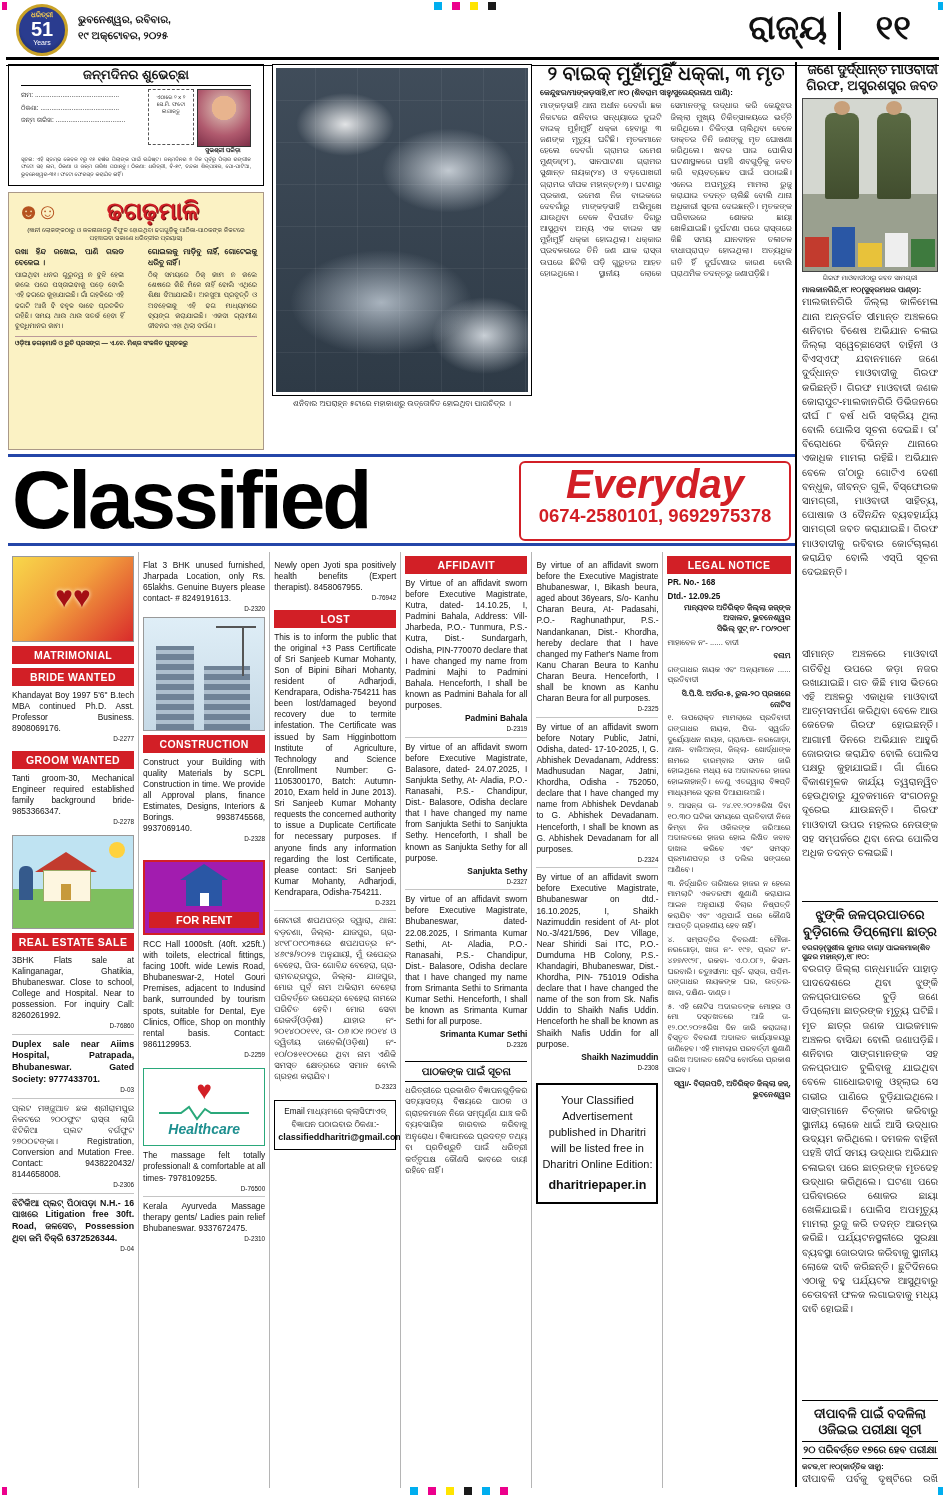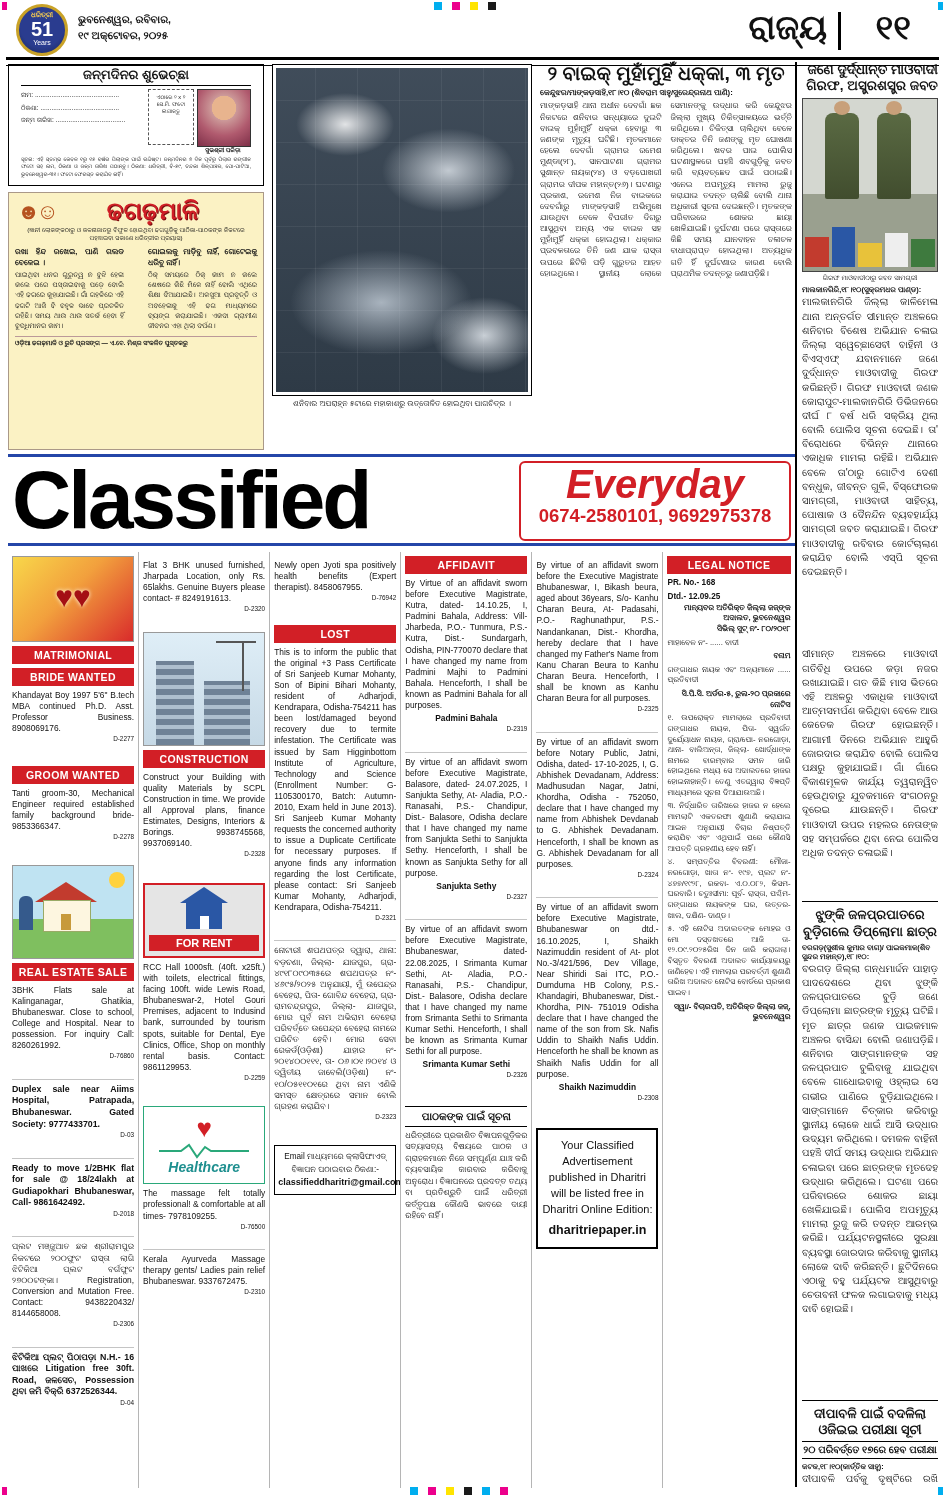--- a/index.html
+++ b/index.html
@@ -74,43 +74,43 @@
   .banner{position:absolute;left:8px;top:454px;width:787px;height:92px;border-top:3px solid #2446a8;border-bottom:3px solid #2446a8;box-sizing:border-box;}
   .banner .cls{position:absolute;left:4px;top:-4px;font-size:82px;font-weight:bold;color:#000000;letter-spacing:-3px;}
   .banner .evbox{position:absolute;right:4px;top:4px;width:268px;height:76px;border:2px solid #d21f26;border-radius:6px;text-align:center;}
   .banner .ev{font-size:40px;font-weight:bold;font-style:italic;color:#d21f26;line-height:1.05;}
   .banner .ph{font-size:18.5px;font-weight:bold;color:#d21f26;}
   
   .grid{position:absolute;left:8px;top:552px;width:787px;height:936px;display:flex;overflow:hidden;}
   .col{flex:0 0 131.1px;box-sizing:border-box;border-right:1px solid #b5b5b5;padding:0 4px;overflow:hidden;}
   .col:last-child{border-right:none;}
   .secbar{background:#d21f26;color:#fff;font-weight:bold;text-align:center;font-size:10.5px;padding:3px 0;margin:4px 0 0;letter-spacing:.4px;}
-  .ad{font-size:8.4px;line-height:1.32;text-align:justify;padding:4px 0 18px;border-top:1px solid #c4c4c4;}
+  .ad{font-size:8.4px;line-height:1.32;text-align:justify;padding:4px 0 3px;border-top:1px solid #c4c4c4;}
   .ad.nt{border-top:none;}
   .ad.b{font-weight:bold;font-size:8.8px;}
   .adid{display:block;text-align:right;font-size:6.4px;margin-top:1px;font-weight:normal;}
-  .sign{display:block;text-align:center;font-size:8.4px;font-weight:bold;margin-top:2px;}
+  .sign{display:block;text-align:right;font-size:8.4px;font-weight:bold;margin-top:2px;}
   
   .art{border:1px solid #999;position:relative;overflow:hidden;}
   .art-matri{height:84px;background:linear-gradient(135deg,#f8d74a,#f2a03d 45%,#d92b2b);text-align:center;}
   .art-matri .hearts{font-size:30px;color:#a40f14;line-height:80px;text-shadow:0 0 4px #ffe;}
   .art-re{height:92px;background:linear-gradient(#bfe3f2 58%,#7fbf5f 58%);}
   .house{position:absolute;left:30px;top:34px;width:46px;height:30px;background:#fdf6e0;border:1px solid #9a6;}
   .roof{position:absolute;left:22px;top:16px;width:0;height:0;border-left:31px solid transparent;border-right:31px solid transparent;border-bottom:20px solid #c23b2e;}
   .door{position:absolute;left:48px;top:48px;width:10px;height:16px;background:#c79a3b;}
   .sun{position:absolute;right:8px;top:6px;width:16px;height:16px;border-radius:50%;background:#ffd23e;}
   .agent{position:absolute;left:6px;top:30px;width:14px;height:34px;border-radius:6px 6px 0 0;background:#355a8c;}
   .art-con{height:112px;background:linear-gradient(#dfeef7,#c6d9e6);}
   .bld1,.bld2{position:absolute;bottom:0;background:
       repeating-linear-gradient(0deg,#6f8296 0 6px,#aebfce 6px 10px),#8fa3b5;}
   .bld1{left:12px;width:38px;height:84px;}
   .bld2{left:60px;width:46px;height:64px;}
   .crane{position:absolute;left:98px;top:8px;width:2px;height:50px;background:#555;}
   .crane:before{content:"";position:absolute;left:-26px;top:0;width:40px;height:2px;background:#555;}
-  .forrent{border:2px solid #d21f26;margin-top:6px;padding:6px 4px 5px;text-align:center;background:#e5e5e5;}
+  .forrent{border:2px solid #d21f26;margin-top:13px;padding:6px 4px 5px;text-align:center;background:#a21caf;}
   .fr-house{width:36px;height:26px;background:#2a57a5;margin:12px auto 4px;position:relative;}
   .fr-house:before{content:"";position:absolute;left:-6px;top:-16px;border-left:24px solid transparent;border-right:24px solid transparent;border-bottom:16px solid #2a57a5;}
   .fr-house:after{content:"";position:absolute;left:14px;bottom:0;width:9px;height:13px;background:#fff;}
   .fr-label{background:#d21f26;color:#fff;font-weight:bold;font-size:11px;padding:2px 0;margin-top:6px;}
   .hc{border:1.5px solid #2aa87a;margin-top:6px;padding:8px 4px;text-align:center;background:#fff;}
   .hc .heart{color:#d21f26;font-size:26px;line-height:1;}
   .hc .word{color:#1e8f8f;font-size:14px;font-style:italic;font-weight:bold;}
   .pulse{display:block;margin:2px auto 0;}
   .emailbox{border:1.5px solid #000;margin-top:6px;padding:5px 3px;text-align:center;font-size:8.2px;line-height:1.5;}
   .emailbox .em{font-weight:bold;font-size:9px;}
@@ -261,24 +261,20 @@
       </div>
       <div class="secbar">REAL ESTATE SALE</div>
       <div class="ad nt">
         <span>3BHK Flats sale at Kalinganagar, Ghatikia, Bhubaneswar. Close to school, College and Hospital. Near to possession. For inquiry Call: 8260261992.</span>
         <span class="adid">D-76860</span>
       </div>
       <div class="ad b">
         <span>Duplex sale near Aiims Hospital, Patrapada, Bhubaneswar. Gated Society: 9777433701.</span>
         <span class="adid">D-03</span>
       </div>
-      <div class="ad b">
-        <span>Ready to move 1/2BHK flat for sale @ 18/24lakh at Gudiapokhari Bhubaneswar, Call- 9861642492.</span>
-        <span class="adid">D-2018</span>
-      </div>
       <div class="ad">
         <span>ପ୍ଲଟ ମଞ୍ଜୁଆତ ଛକ ଶ୍ରୀରାମପୁର ନିକଟରେ ୨୦୦ଫୁଟ ରାସ୍ତା ଲାଗି ଝିଟିକିଆ ପ୍ଲଟ ବର୍ଗଫୁଟ ୨୭୦୦ଟଙ୍କା। Registration, Conversion and Mutation Free. Contact: 9438220432/ 8144658008.</span>
         <span class="adid">D-2306</span>
       </div>
       <div class="ad b">
         <span>ଝିଟିକିଆ ପ୍ଲଟ୍ ପିଠାପଡ଼ା N.H.- 16 ପାଖରେ Litigation free 30ft. Road, ଜଳସେଚ, Possession ଥିବା ଜମି ବିକ୍ରି 6372526344.</span>
         <span class="adid">D-04</span>
       </div>
     </div>
 
@@ -388,20 +384,21 @@
       <div class="legal">
         <div class="hd">PR. No.- 168</div>
         <div class="hd">Dtd.- 12.09.25</div>
         <div class="c">ମାନ୍ୟବର ଅତିରିକ୍ତ ଜିଲ୍ଲା ଜଜ୍‌ଙ୍କ ଅଦାଲତ, ଭୁବନେଶ୍ୱର</div>
         <div class="c">ସିଭିଲ୍ ସୁଟ୍ ନଂ- ୮୦/୨୦୧୮</div>
         <p>ମାହାବେଳ ନଂ- ...... ବାଦୀ</p>
         <div class="c">ବନାମ</div>
         <p>ଗଙ୍ଗାଧର ନାୟକ ଏବଂ ଅନ୍ୟମାନେ ...... ପ୍ରତିବାଦୀ</p>
         <div class="c">ସି.ପି.ସି. ଅର୍ଡର-୫, ରୁଲ-୨୦ ପ୍ରକାରେ ନୋଟିସ</div>
         <p>୧. ଉପରୋକ୍ତ ମାମଲାରେ ପ୍ରତିବାଦୀ ଗଙ୍ଗାଧର ନାୟକ, ପିତା- ସ୍ୱର୍ଗତ ଦୁର୍ଯ୍ୟୋଧନ ନାୟକ, ଗ୍ରା/ପୋ- ନରଗୋଡ଼ା, ଥାନା- ବାଲିଅନ୍ତା, ଜିଲ୍ଲା- ଖୋର୍ଦ୍ଧାଙ୍କ ନାମରେ ବାରମ୍ବାର ସମନ ଜାରି ହୋଇଥିଲେ ମଧ୍ୟ ସେ ଅଦାଲତରେ ହାଜର ହୋଇନାହାନ୍ତି। ତେଣୁ ଏତଦ୍ଦ୍ୱାରା ବିଜ୍ଞପ୍ତି ମାଧ୍ୟମରେ ସୂଚନା ଦିଆଯାଉଅଛି।</p>
+        <p>୨. ଆସନ୍ତା ତା- ୨୪.୧୧.୨୦୨୫ରିଖ ଦିବା ୧୦.୩୦ ଘଟିକା ସମୟରେ ପ୍ରତିବାଦୀ ନିଜେ କିମ୍ବା ନିଜ ଓକିଲଙ୍କ ଜରିଆରେ ଅଦାଲତରେ ହାଜର ହୋଇ ଲିଖିତ ଜବାବ ଦାଖଲ କରିବେ ଏବଂ ସମସ୍ତ ପ୍ରମାଣପତ୍ର ଓ ଦଲିଲ ସଙ୍ଗରେ ଆଣିବେ।</p>
         <p>୩. ନିର୍ଦ୍ଧାରିତ ତାରିଖରେ ହାଜର ନ ହେଲେ ମାମଲାଟି ଏକତରଫା ଶୁଣାଣି କରାଯାଇ ଆଇନ ଅନୁଯାୟୀ ବିଚାର ନିଷ୍ପତ୍ତି କରାଯିବ ଏବଂ ଏଥିପାଇଁ ପରେ କୌଣସି ଆପତ୍ତି ଗ୍ରହଣୀୟ ହେବ ନାହିଁ।</p>
         <p>୪. ସମ୍ପତ୍ତିର ବିବରଣୀ: ମୌଜା- ନରଗୋଡ଼ା, ଖାତା ନଂ- ୧୯୭, ପ୍ଲଟ ନଂ- ୪୭୭/୧୯୨୮, ରକବା- ଏ.୦.୦୮୨, କିସମ- ଘରବାରି। ଚତୁଃସୀମା: ପୂର୍ବ- ରାସ୍ତା, ପଶ୍ଚିମ- ଗଙ୍ଗାଧର ନାୟକଙ୍କ ଘର, ଉତ୍ତର- ଖାଲ, ଦକ୍ଷିଣ- ଦାଣ୍ଡ।</p>
         <p>୫. ଏହି ନୋଟିସ ଅଦାଲତଙ୍କ ମୋହର ଓ ମୋ ଦସ୍ତଖତରେ ଆଜି ତା- ୧୨.୦୯.୨୦୨୫ରିଖ ଦିନ ଜାରି କରାଗଲା। ବିସ୍ତୃତ ବିବରଣୀ ଅଦାଲତ କାର୍ଯ୍ୟାଳୟରୁ ଜାଣିହେବ। ଏହି ମାମଲାର ପରବର୍ତ୍ତୀ ଶୁଣାଣି ତାରିଖ ଅଦାଲତ ନୋଟିସ ବୋର୍ଡରେ ପ୍ରକାଶ ପାଇବ।</p>
         <p style="text-align:right;font-weight:bold;">ସ୍ୱା/- ବିଚାରପତି, ଅତିରିକ୍ତ ଜିଲ୍ଲା ଜଜ୍, ଭୁବନେଶ୍ୱର</p>
       </div>
     </div>
   </div>
 
   <div class="mark" style="left:410px;bottom:2px;background:#00aeef;"></div>
   <div class="mark" style="left:428px;bottom:2px;background:#ec008c;"></div>

